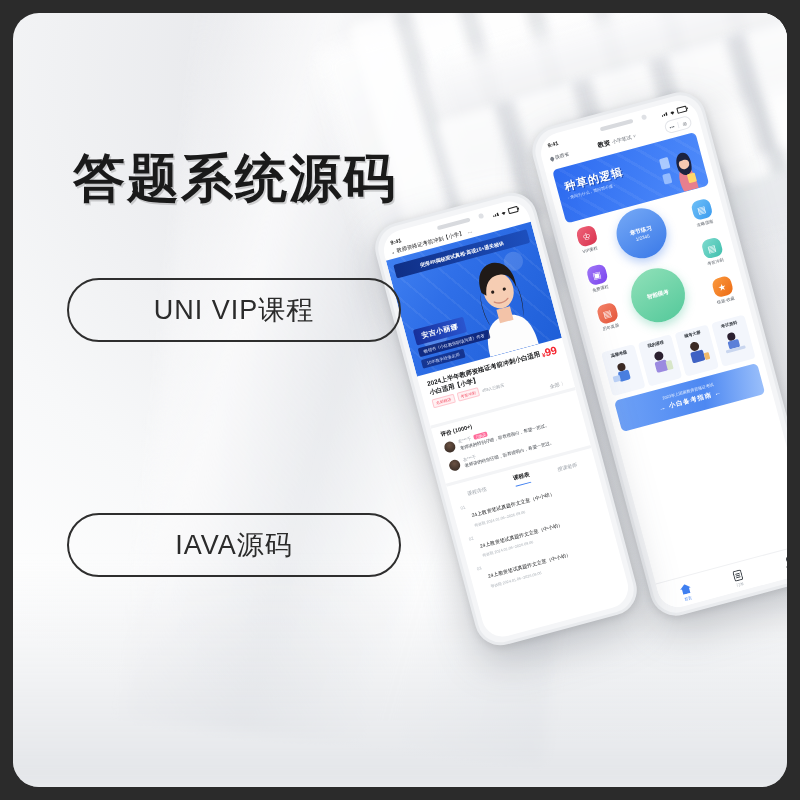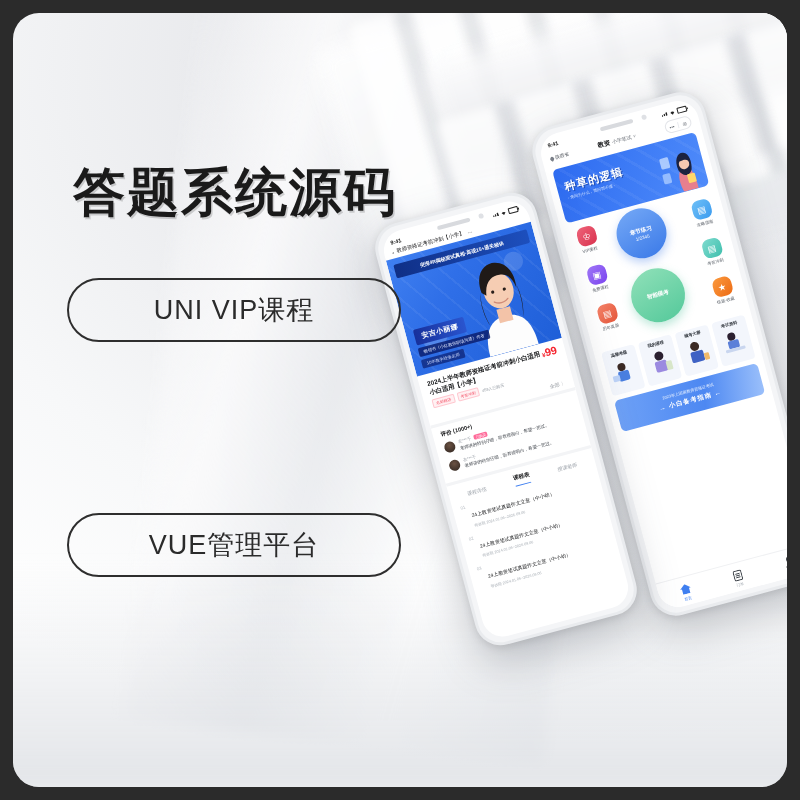--- a/index.html
+++ b/index.html
@@ -31,21 +31,21 @@
     background:repeating-linear-gradient(90deg,rgba(255,255,255,.98) 0 60px,rgba(198,201,207,.5) 60px 80px);
     filter:blur(5px);opacity:.75;border-radius:8px;}
   .bg-drape{position:absolute;left:150px;top:-30px;width:420px;height:760px;
     background:linear-gradient(100deg,rgba(255,255,255,0) 0%,rgba(250,250,251,.9) 25%,rgba(228,230,234,.55) 45%,rgba(255,255,255,.95) 70%,rgba(236,238,241,.6) 100%);
     filter:blur(7px);transform:rotate(6deg);}
   .bg-floor{position:absolute;left:-40px;bottom:-10px;width:900px;height:230px;
     background:linear-gradient(180deg,rgba(255,255,255,0),rgba(216,219,224,.75));filter:blur(12px);}
 
   
   .headline{
-    position:absolute;left:60px;top:145px;
+    position:absolute;left:60px;top:131px;
     font-size:52px;font-weight:bold;letter-spacing:2px;color:#1a1a1a;
     font-family:"DejaVu Sans","Liberation Sans",sans-serif;
     text-shadow:1.5px 1.5px 0 rgba(0,0,0,.16);
     white-space:nowrap;
   }
   
   .pill{
     position:absolute;left:54px;width:330px;height:60px;
     border:2.5px solid #2e2e2e;border-radius:40px;
     display:flex;align-items:center;justify-content:center;
@@ -462,18 +462,18 @@
         </div>
       </div>
     </div>
 
     <div class="headline">答题系统源码</div>
 
     <div class="pill pill-1">
       <span>UNI VIP课程</span>
     </div>
     <div class="pill pill-3">
-      <span>VUE管理平台</span>
+      <span>IAVA源码</span>
     </div>
 
 
   </div>
 </div>
 
 </body></html>

